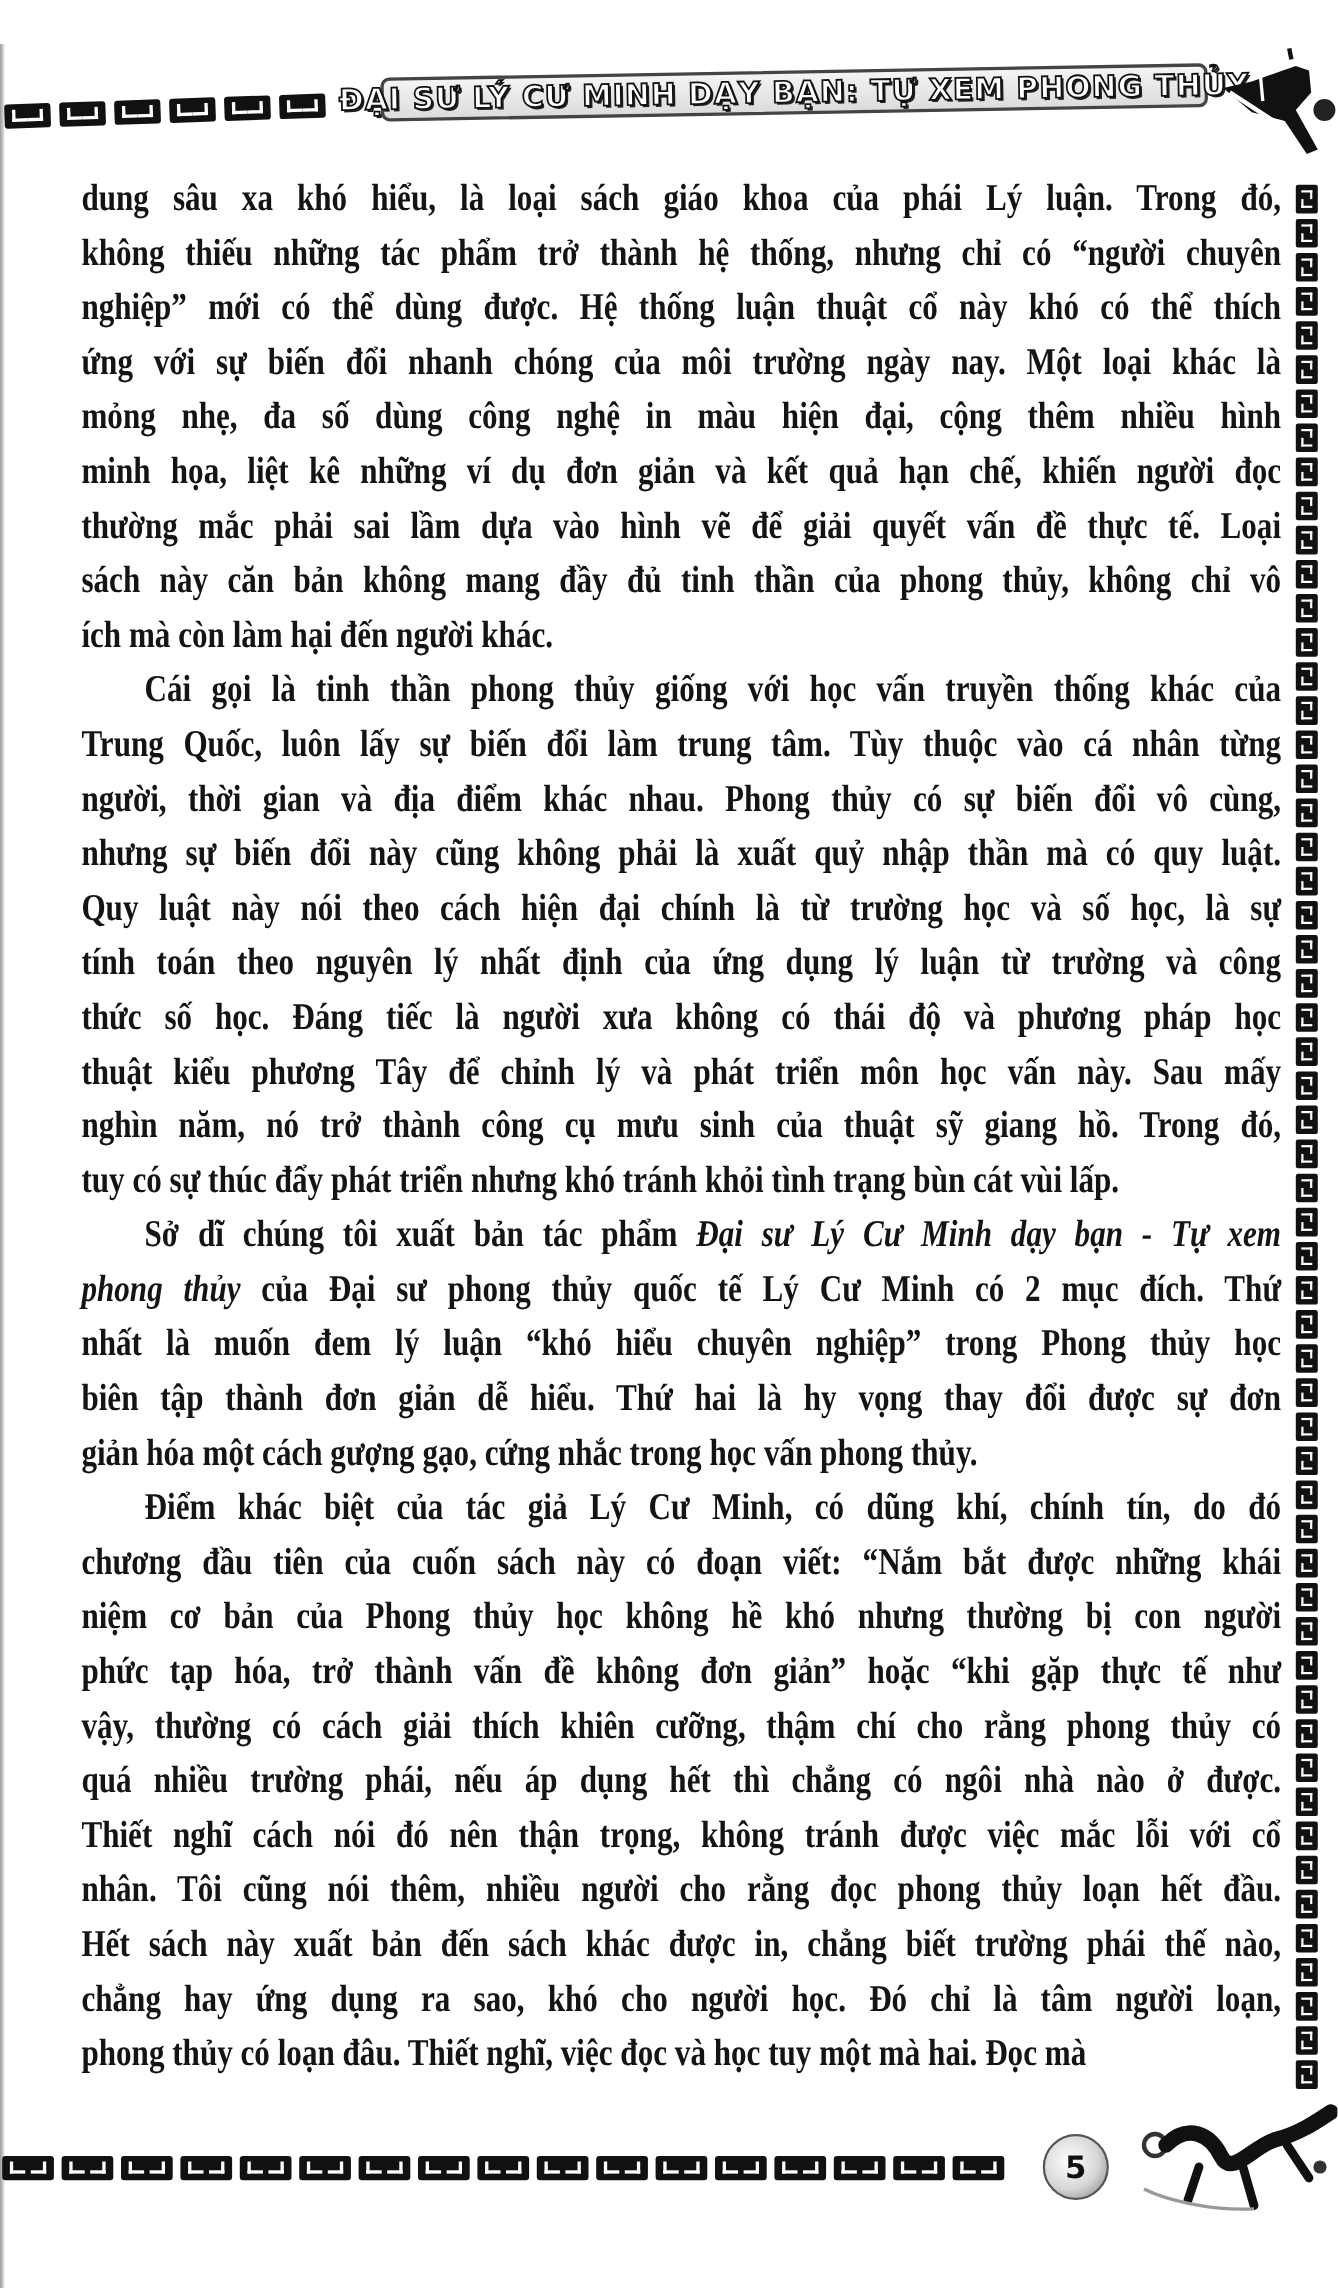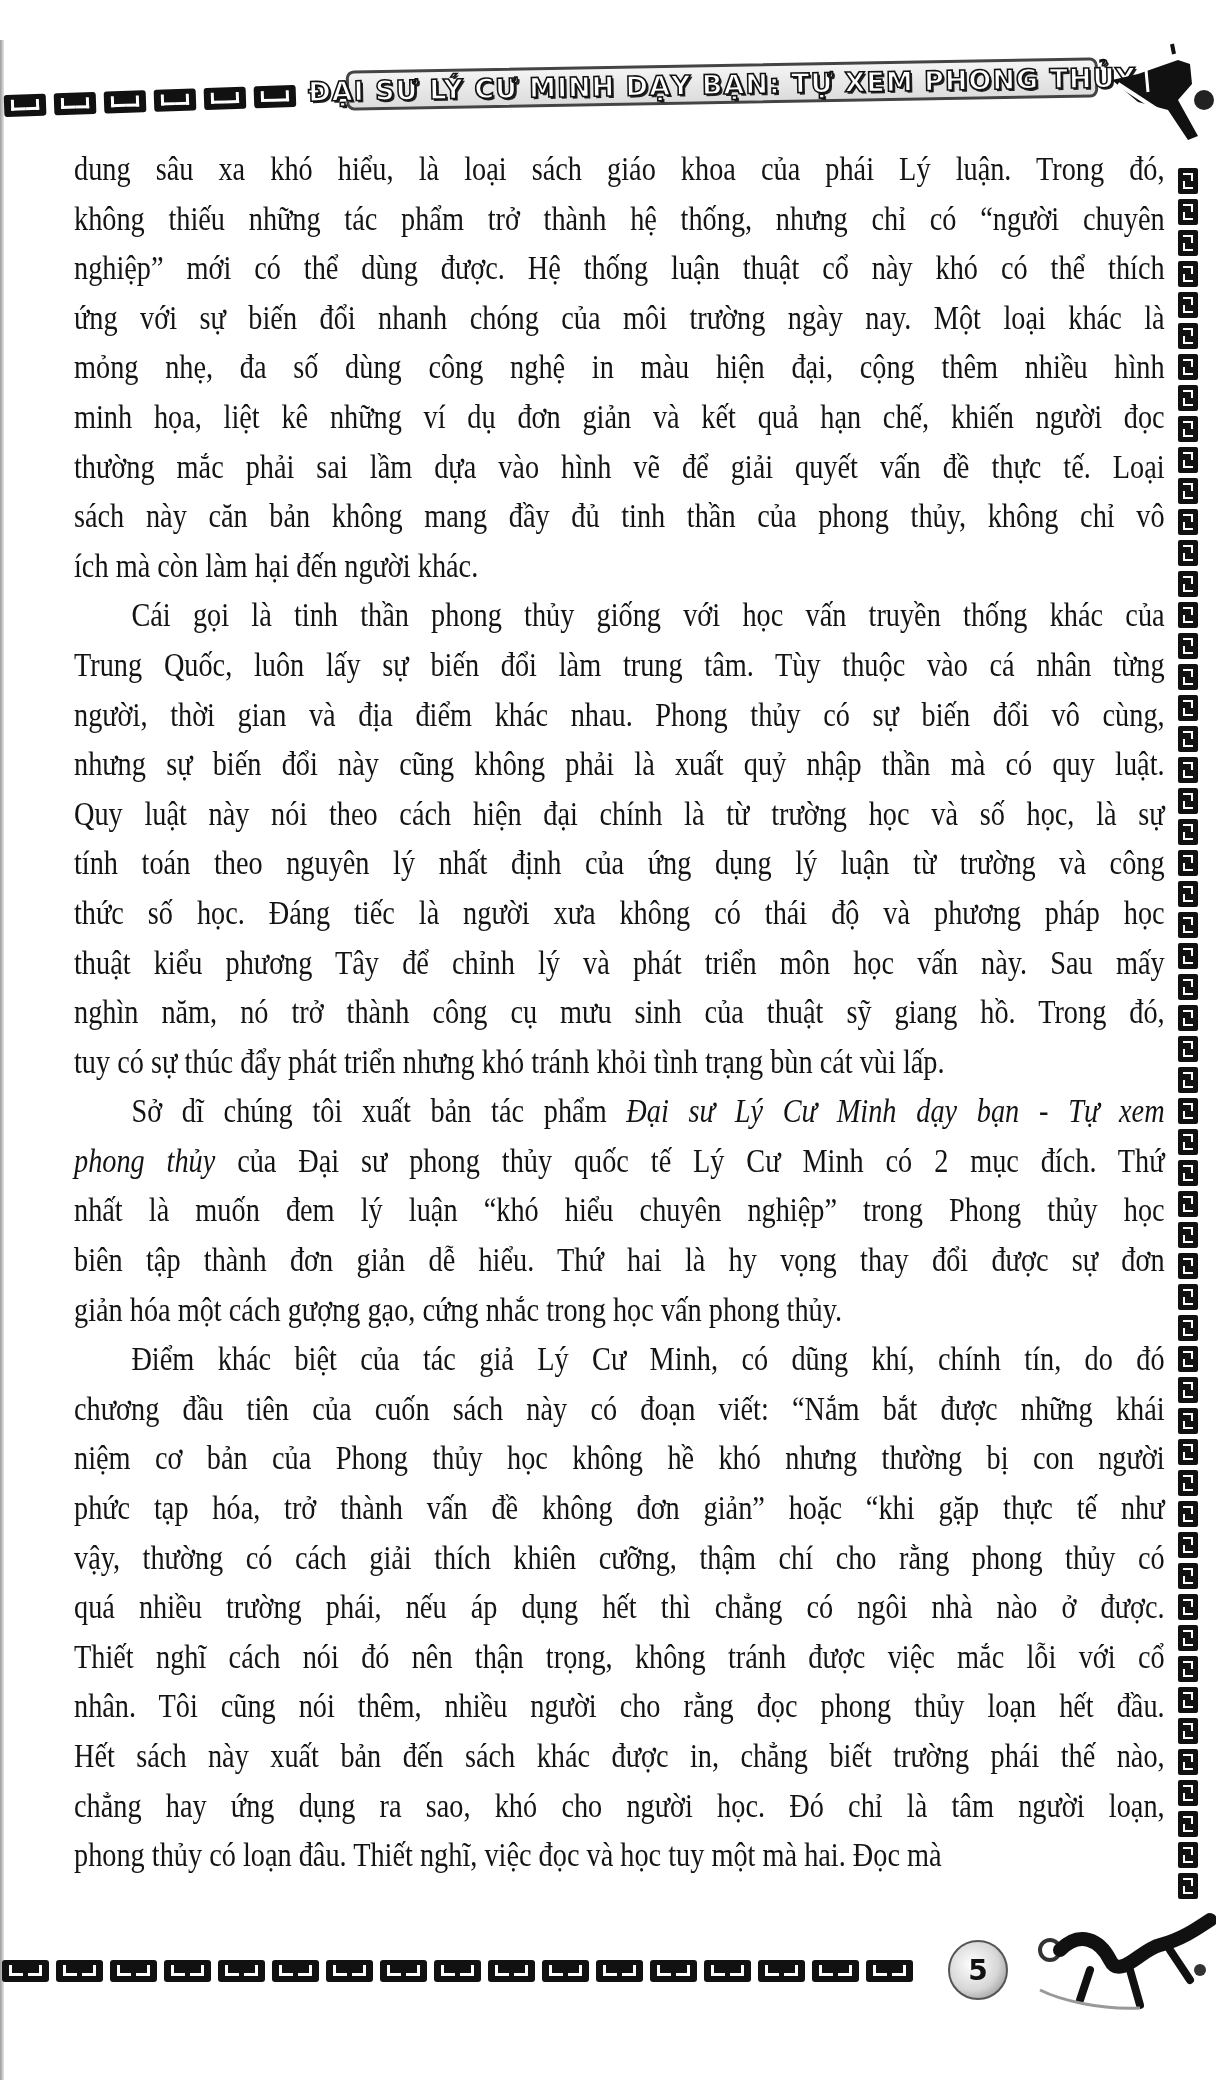--- a/index.html
+++ b/index.html
@@ -140,22 +140,23 @@
       width: 8px;
       height: 6px;
       border: 2px solid #fff;
       border-right: none;
       border-top: none;
     }
     
     .content {
       position: absolute;
       left: 74px;
-      top: 144px;
+      top: 156px;
       width: 1090px;
+      font-weight: bold;
     }
     .para {
       margin: 0;
       font-size: 34.5px;
       line-height: 49.6px;
       text-align: justify;
       text-align-last: justify;
       transform: scaleX(0.82);
       transform-origin: left top;
       width: 1330px;

